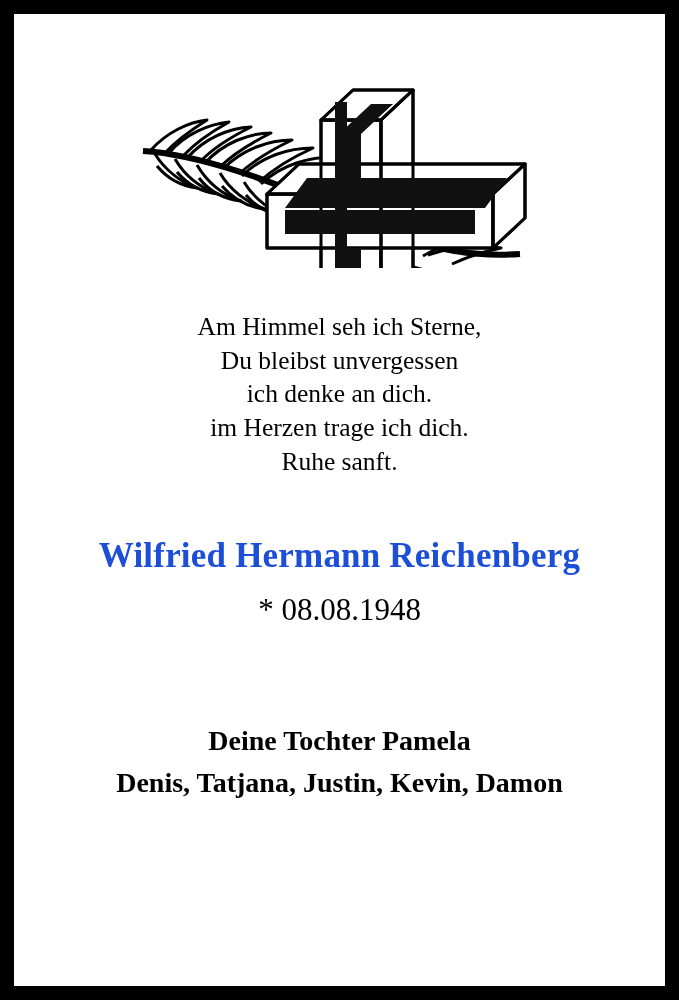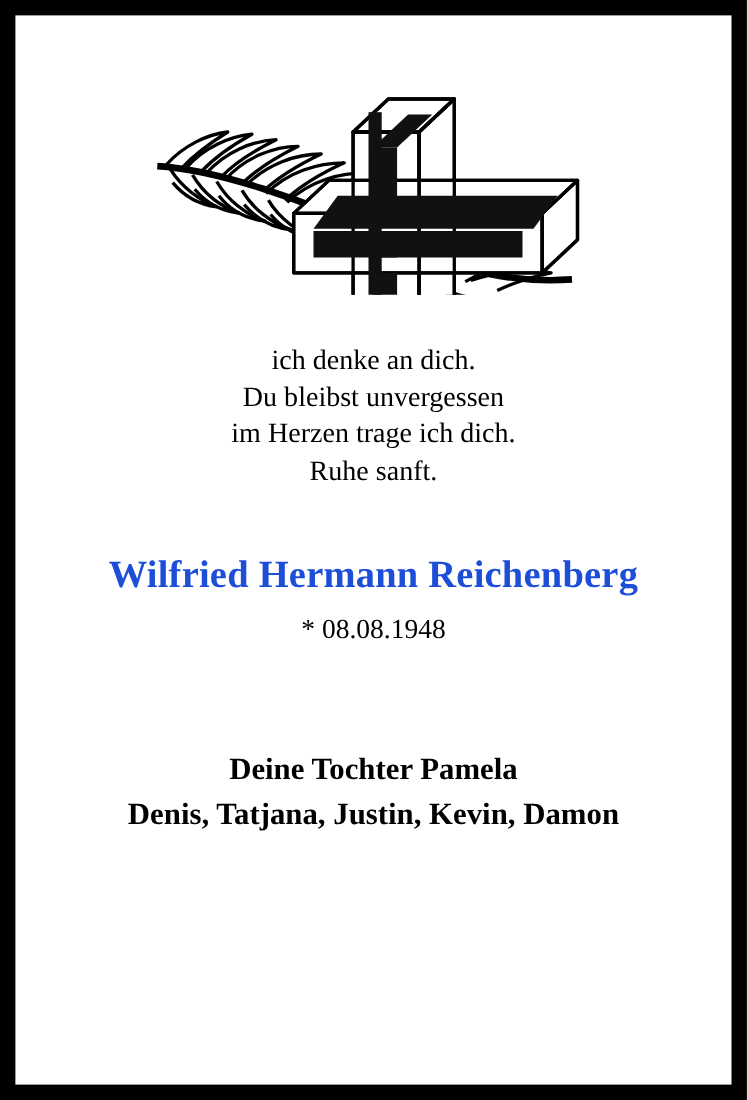--- a/index.html
+++ b/index.html
@@ -56,21 +56,21 @@
     margin-top: 58px;
     font-size: 35px;
     font-weight: bold;
     letter-spacing: 0.2px;
     color: #1d4ed8;
     text-align: center;
     white-space: nowrap;
   }
   .dates {
     margin-top: 16px;
-    font-size: 25px;
+    font-size: 31px;
     color: #000000;
     display: flex;
     gap: 62px;
     justify-content: center;
     align-items: baseline;
   }
   .dates .d {
     white-space: nowrap;
   }
   .survivors {
@@ -168,22 +168,23 @@
           </g>
           <g fill="#111111" stroke="none">
             <polygon points="246,46 268,46 236,76 214,76"></polygon>
             <polygon points="382,120 360,150 160,150 182,120"></polygon>
           </g>
         </g>
       </svg>
     </div>
 
     <div class="verse">
+      <div>Am Himmel seh ich Sterne,</div>
+      <div>Du bleibst unvergessen</div>
       <div>ich denke an dich.</div>
-      <div>Du bleibst unvergessen</div>
       <div>im Herzen trage ich dich.</div>
       <div>Ruhe sanft.</div>
     </div>
 
     <div class="name">Wilfried Hermann Reichenberg</div>
 
     <div class="dates">
       <span class="d">* 08.08.1948</span>
     </div>
 

